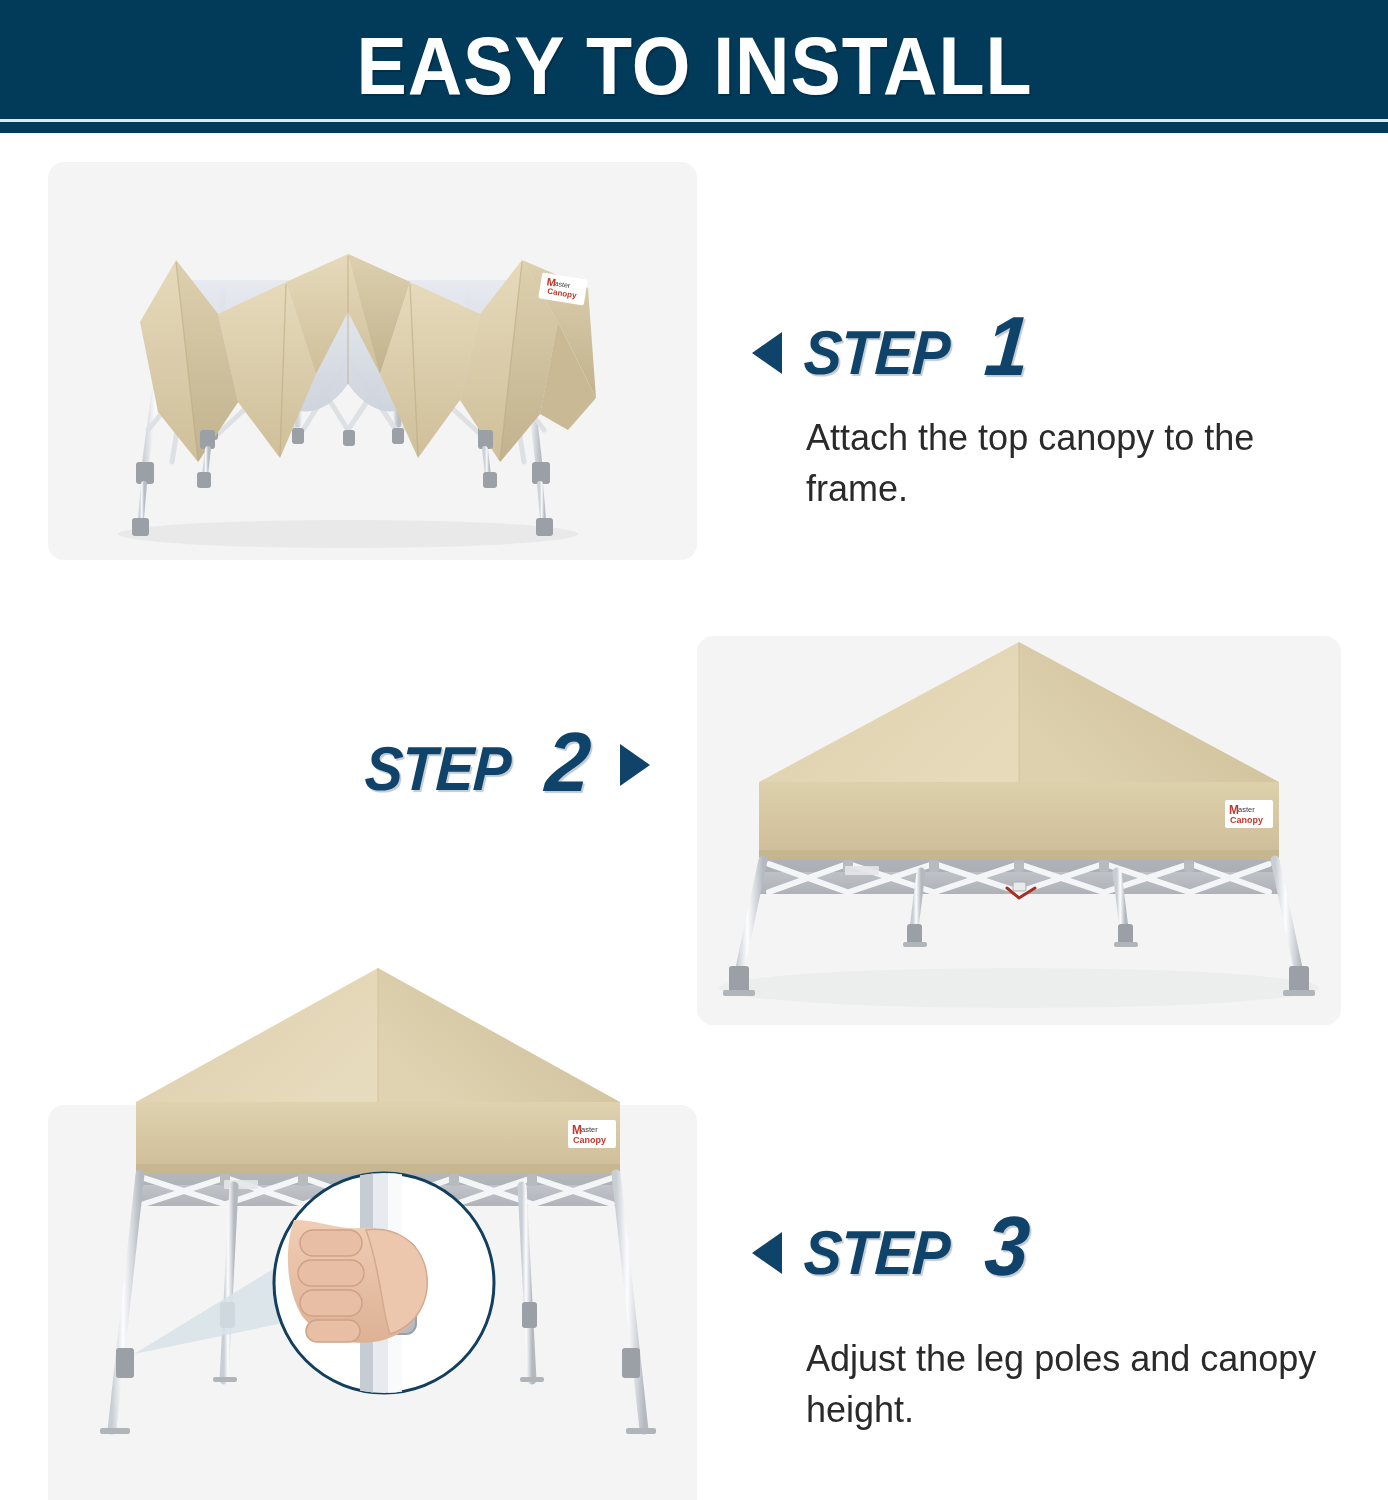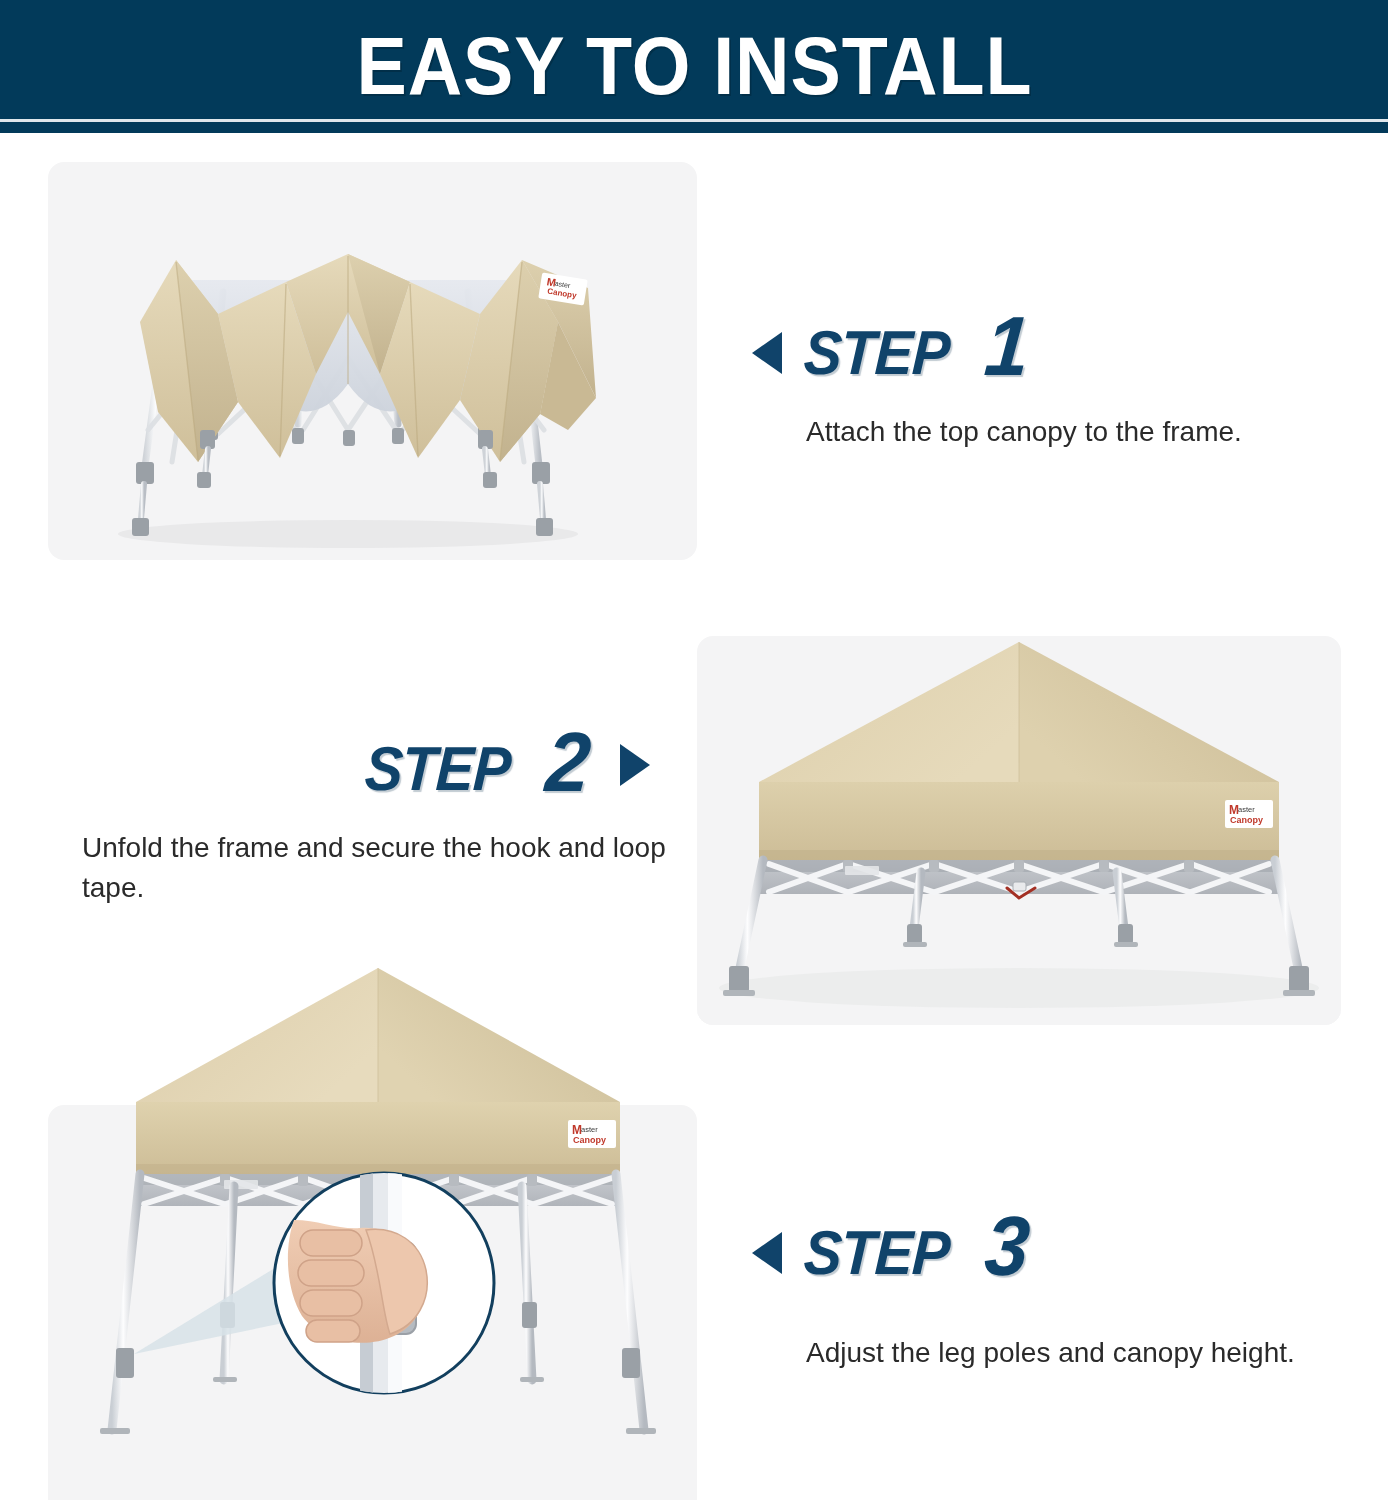--- a/index.html
+++ b/index.html
@@ -107,21 +107,21 @@
     border-bottom: 21px solid transparent;
     flex: none;
   }
   .tri-left  { border-right: 30px solid #10436a; margin-right: 6px; }
   .tri-right { border-left: 30px solid #10436a;  margin-left: 14px; margin-top: -8px;}
 
   .step-desc {
     margin-top: 24px;
     color: #2a2a2a;
     font-family: "Liberation Sans", sans-serif;
-    font-size: 28px;
+    font-size: 36px;
     line-height: 1.42;
     font-weight: normal;
   }
   #step-1 .step-desc { padding-left: 54px; }
   #step-3 .step-desc { padding-left: 54px; margin-top: 45px; }
   #step-2 .step-desc { padding-left: 4px; }
 
   
   svg.art { position: absolute; left: 0; top: 0; display: block; }
 </style>
@@ -372,21 +372,20 @@
     </svg>
   </div>
 </div>
 
 <div class="step-block" id="step-2">
   <div class="step-head">
     <span class="step-word">STEP</span>
     <span class="step-num">2</span>
     <span class="tri tri-right"></span>
   </div>
-  <div class="step-desc">Unfold the frame and secure the hook and loop tape.</div>
 </div>
 
 <div class="card" id="card-3"></div>
 
 <svg style="position:absolute;left:48px;top:930px;" width="649" height="570" viewBox="0 0 649 570">
   <defs>
     <linearGradient id="r3L" x1="0" y1="0" x2="1" y2="0.6">
       <stop offset="0" stop-color="#dccdaa"></stop>
         <stop offset="1" stop-color="#e7dbbd"></stop>
     </linearGradient>

